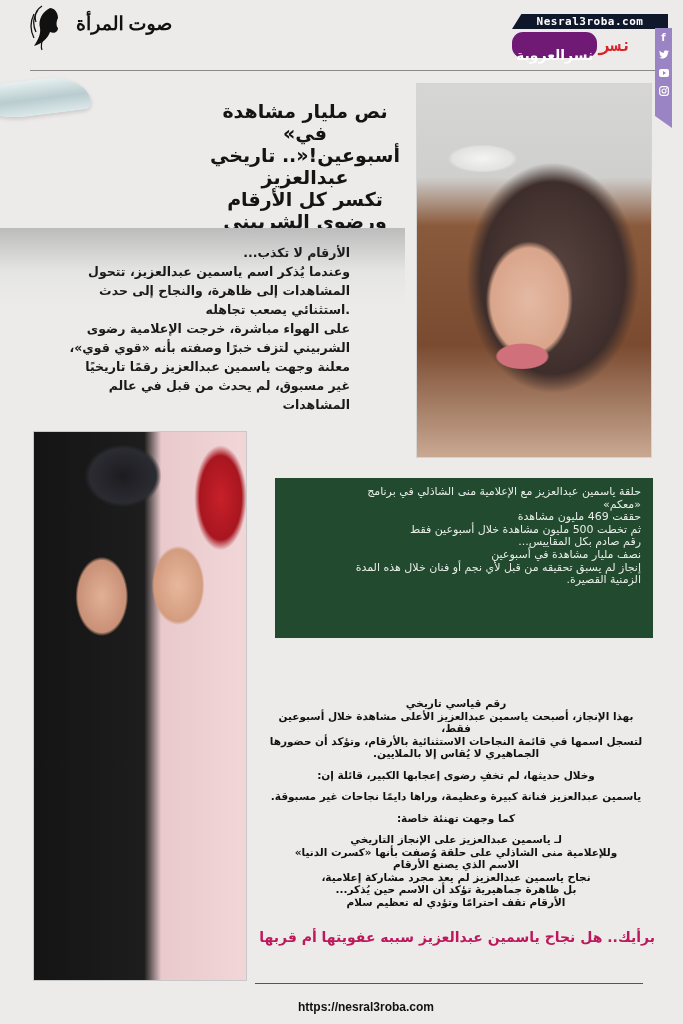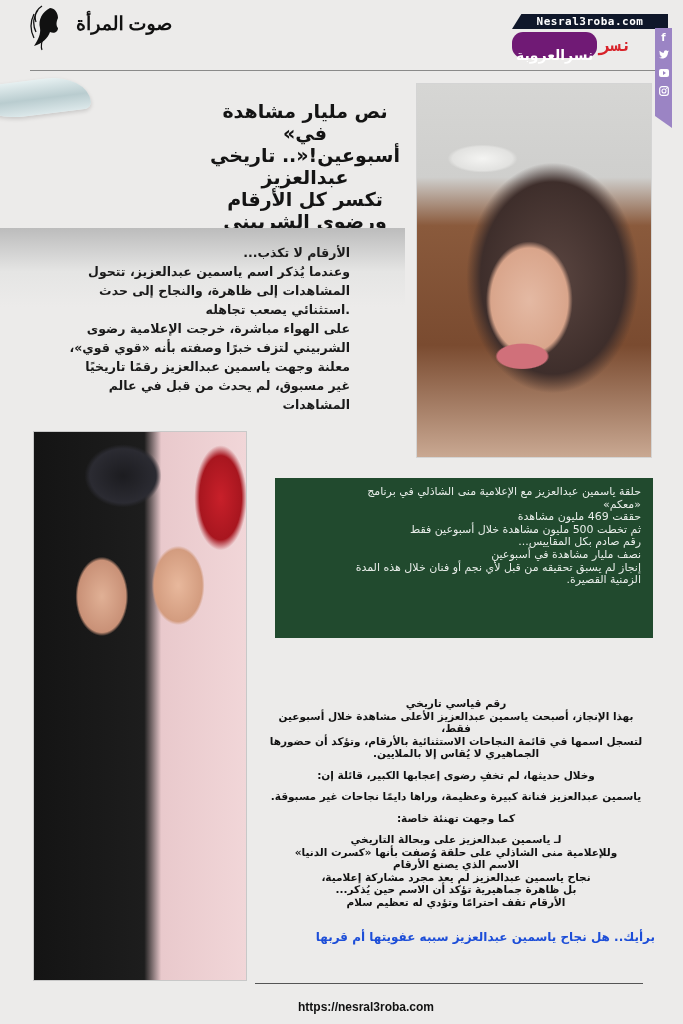--- a/index.html
+++ b/index.html
@@ -107,21 +107,21 @@
   .body-text {
     left: 262px; top: 669px; width: 388px; direction: rtl; text-align: center;
     font-size: 10.5px; font-weight: bold; line-height: 12.5px; color: #111; margin-top: 28px;
   }
   .body-text .block { margin-bottom: 9px; }
   .body-text .line { display: block; }
 
   
   .question {
     left: 255px; top: 929px; width: 400px; direction: rtl; text-align: right;
-    font-size: 12px; font-weight: bold; line-height: 17px; color: #1d4ed8;
+    font-size: 14px; font-weight: bold; line-height: 17px; color: #be185d;
   }
   .footer-rule { left: 255px; top: 983px; width: 388px; height: 1px; background: #555; }
   .footer-url {
     left: 298px; top: 1000px; font-size: 12px; font-weight: bold; color: #111;
     font-family: "Liberation Sans", sans-serif;
   }
 </style>
 </head>
 <body>
 
@@ -211,21 +211,21 @@
   <div class="block">
     <span class="line">وخلال حديثها، لم تخفِ رضوى إعجابها الكبير، قائلة إن:</span>
   </div>
   <div class="block">
     <span class="line">ياسمين عبدالعزيز فنانة كبيرة وعظيمة، وراها دايمًا نجاحات غير مسبوقة.</span>
   </div>
   <div class="block">
     <span class="line">كما وجهت تهنئة خاصة:</span>
   </div>
   <div class="block">
-    <span class="line">لـ ياسمين عبدالعزيز على وبحالة التاريخي</span>
+    <span class="line">لـ ياسمين عبدالعزيز على الإنجاز التاريخي</span>
     <span class="line">وللإعلامية منى الشاذلي على حلقة وُصفت بأنها «كسرت الدنيا»</span>
     <span class="line">الاسم الذي يصنع الأرقام</span>
     <span class="line">نجاح ياسمين عبدالعزيز لم يعد مجرد مشاركة إعلامية،</span>
     <span class="line">بل ظاهرة جماهيرية تؤكد أن الاسم حين يُذكر...</span>
     <span class="line">الأرقام تقف احترامًا وتؤدي له تعظيم سلام</span>
   </div>
 </div>
 
 <div class="abs question">
   <div>برأيك.. هل نجاح ياسمين عبدالعزيز سببه عفويتها أم قربها</div>

